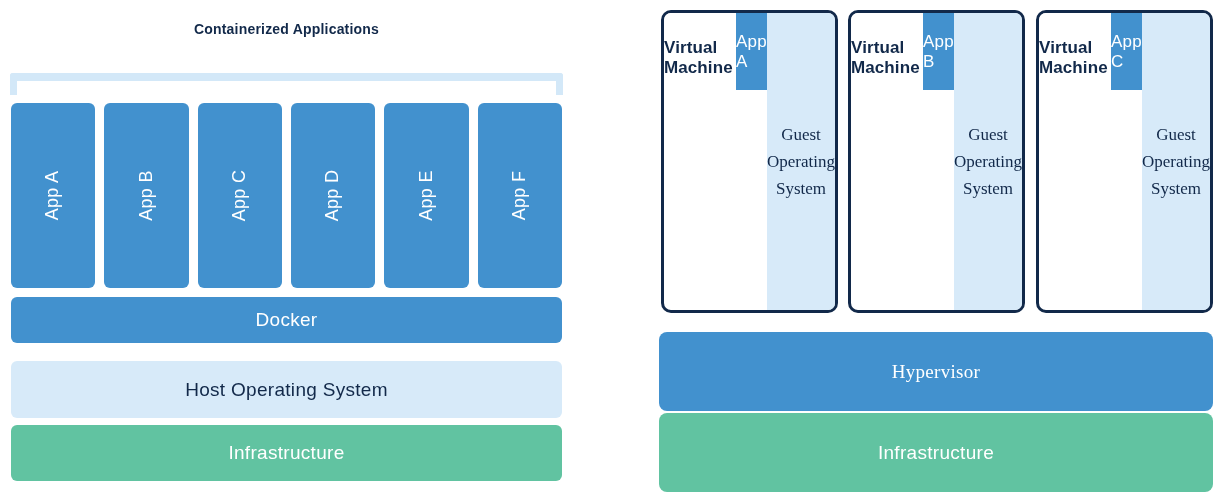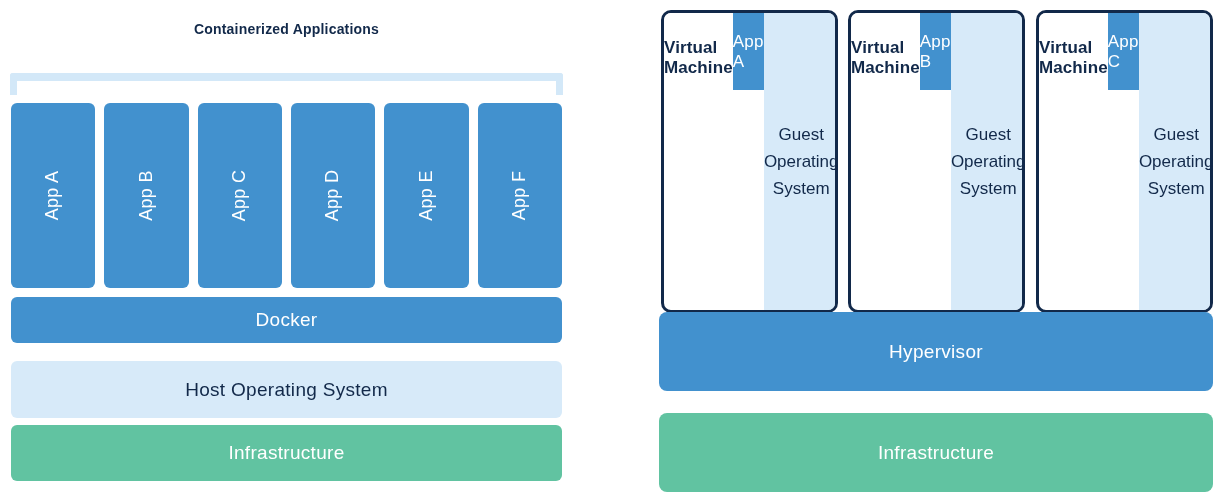--- a/index.html
+++ b/index.html
@@ -69,33 +69,33 @@
     display: flex; align-items: center; justify-content: center;
     color: var(--navy); font-size: 17px; font-weight: 800; letter-spacing: 0.1px;
   }
   .vm-app {
     height: 77px; background: var(--blue);
     display: flex; align-items: center; justify-content: center;
     color: #ffffff; font-size: 17px; letter-spacing: 0.3px;
   }
   .vm-os {
     flex: 1; background: var(--light-blue);
-    display: flex; align-items: center; 
+    display: flex; align-items: center;  font-family: Liberation Serif, serif;
   }
   .vm-os span {
     display: block; max-width: 100px; text-align: center;
     color: var(--navy); font-size: 17px; line-height: 27px;
   }
   .rbar {
     position: absolute; left: 659px; width: 554px; height: 79px;
     border-radius: 8px;
     display: flex; align-items: center; justify-content: center;
     font-size: 19px; letter-spacing: 0.3px; color: #ffffff;
   }
-  .hypervisor-bar { top: 312px; background: var(--blue); }
+  .hypervisor-bar { top: 332px; background: var(--blue); font-family: Liberation Serif, serif; }
   .infra-right    { top: 413px; background: var(--green); }
 </style>
 </head>
 <body>
 
 <div class="canvas">
 
   <section>
     <h2 class="left-title">Containerized Applications</h2>
 

